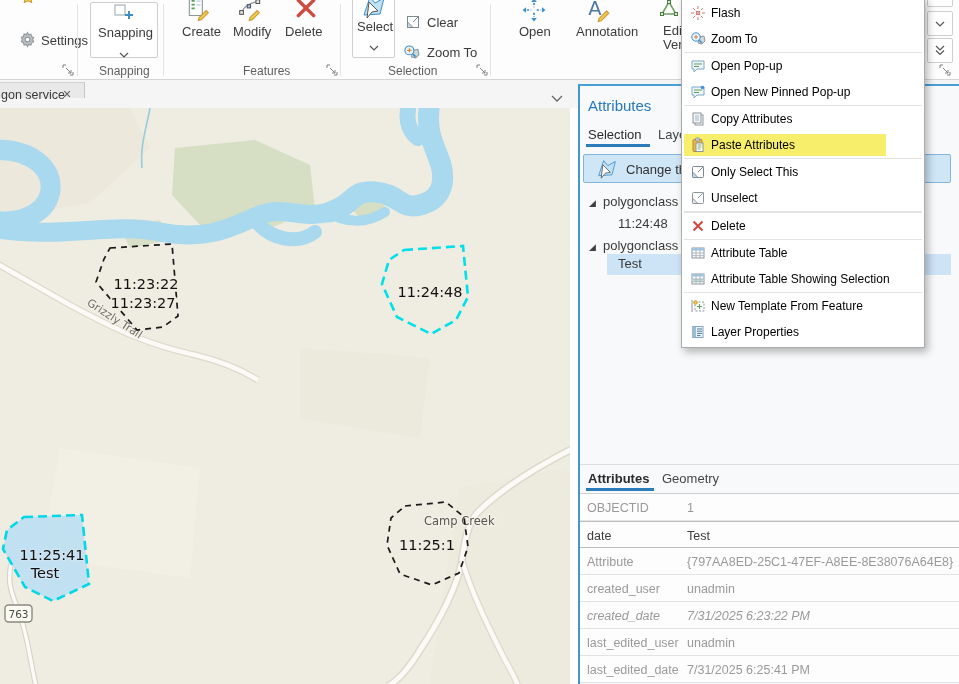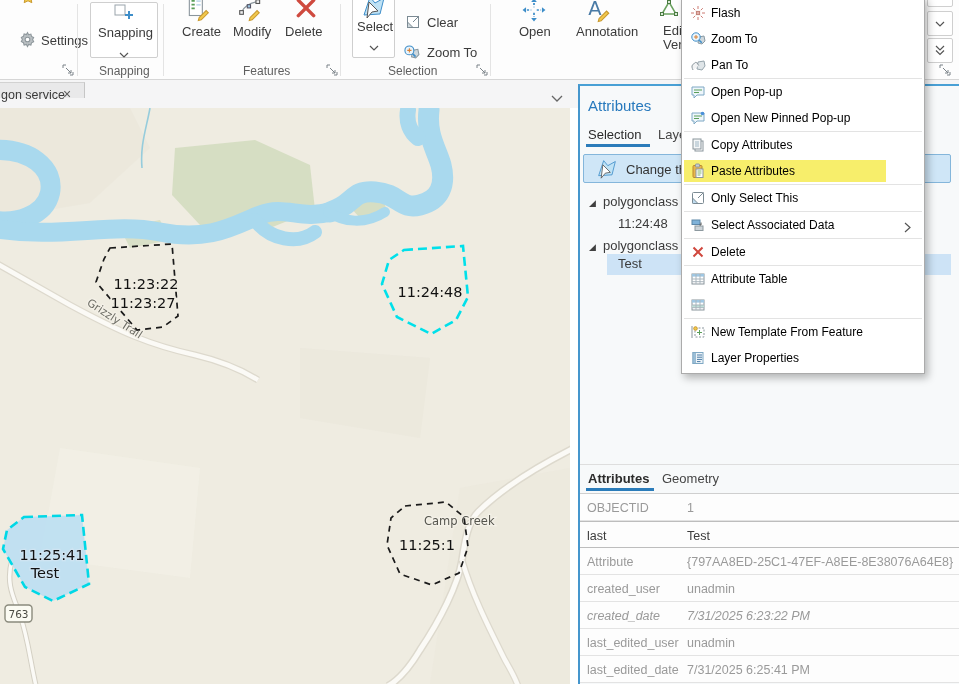--- a/index.html
+++ b/index.html
@@ -334,21 +334,21 @@
   <span class="ptab active" style="left:8px;top:385px;font-weight:bold">Attributes</span>
   <div class="ptab-underline" style="left:6px;top:402px;width:68px"></div>
   <span class="ptab" style="left:82px;top:385px">Geometry</span>
   <div class="dtabs-border"></div>
   <div id="detail-rows">
       <div class="drow ro" style="top: 408px;">
         <span class="f">OBJECTID</span>
         <span class="v">1</span>
       </div>
       <div class="drow rw" style="top: 435px;">
-        <span class="f">last</span>
+        <span class="f">date</span>
         <span class="v">Test</span>
       </div>
       <div class="drow ro" style="top: 462px;">
         <span class="f">Attribute</span>
         <span class="v">{797AA8ED-25C1-47EF-A8EE-8E38076A64E8}</span>
       </div>
       <div class="drow ro" style="top: 489px;">
         <span class="f">created_user</span>
         <span class="v">unadmin</span>
       </div>
@@ -381,29 +381,20 @@
       <span class="mi">
         <svg viewBox="0 0 16 16">
           <path d="M9 6l5-1 1 5-3 3-4-1z" fill="#cfd8dd" stroke="#8a9aa3"></path>
           <circle cx="6" cy="6" r="4.2" fill="#eaf4fb" stroke="#3e8ec9"></circle>
           <path d="M6 4v4M4 6h4" stroke="#d98032"></path>
           <path d="M9.2 9.2l2.6 2.6" stroke="#3e8ec9" stroke-width="1.6"></path>
         </svg>
       </span>
       <span class="ml">Zoom To</span>
     </div>
-    <div class="menu-item">
-      <span class="mi">
-        <svg viewBox="0 0 16 16">
-          <path d="M8 5l6-1 1 5-3 4-5-1z" fill="#dfe5e8" stroke="#97a5ad"></path>
-          <path d="M3 13c-1-2-1.5-4-.5-5l2-2c.8-.8 2-.8 2.5 0l1.8 2.6" fill="#f2f3f4" stroke="#8b969c"></path>
-        </svg>
-      </span>
-      <span class="ml">Pan To</span>
-    </div>
     <div class="msep"></div>
     <div class="menu-item">
       <span class="mi">
         <svg viewBox="0 0 16 16">
           <path d="M2 3h12v8H7l-3 3v-3H2z" fill="#eef6fb" stroke="#7fa8c4"></path>
           <path d="M4 6h8M4 8.5h5" stroke="#5a9e59"></path>
         </svg>
       </span>
       <span class="ml">Open Pop-up</span>
     </div>
@@ -444,34 +435,31 @@
     <div class="menu-item">
       <span class="mi">
         <svg viewBox="0 0 16 16">
           <rect x="2.5" y="2.5" width="11" height="11" rx="1" fill="#fff" stroke="#7b8a93"></rect>
           <path d="M2.5 8l5.5 5.5H3.5a1 1 0 0 1-1-1z" fill="#bfdcf0" stroke="#7b8a93"></path>
           <path d="M13.5 2.5L8 8" stroke="#7b8a93"></path>
         </svg>
       </span>
       <span class="ml">Only Select This</span>
     </div>
-    <div class="msep"></div>
-    <div class="menu-item">
-      <span class="mi">
-        <svg viewBox="0 0 16 16">
-          <rect x="2" y="3" width="8" height="4.5" fill="#7fb2d9" stroke="#5d87a8"></rect>
-          <rect x="5" y="9" width="8" height="4.5" fill="#cdd4d9" stroke="#8d999f"></rect>
-          <path d="M11 5.5v2.5h-1.5" fill="none" stroke="#555"></path>
-        </svg>
-      </span>
-      <span class="ml">Select Associated Data</span>
-      <span class="sub"><svg width="7" height="11" viewBox="0 0 7 11">
-          <path d="M1 1l5 4.5L1 10" fill="none" stroke="#555" stroke-width="1.2"></path>
-        </svg></span>
-    </div>
+    <div class="menu-item">
+      <span class="mi">
+        <svg viewBox="0 0 16 16">
+          <rect x="2.5" y="2.5" width="11" height="11" rx="1" fill="#fff" stroke="#8b969c"></rect>
+          <path d="M2.5 8l5.5 5.5H3.5a1 1 0 0 1-1-1z" fill="#e2e7ea" stroke="#8b969c"></path>
+          <path d="M13.5 2.5L8 8" stroke="#8b969c"></path>
+        </svg>
+      </span>
+      <span class="ml">Unselect</span>
+    </div>
+    <div class="msep"></div>
     <div class="msep"></div>
     <div class="menu-item">
       <span class="mi">
         <svg viewBox="0 0 16 16">
           <path d="M3.5 3.5l9 9M12.5 3.5l-9 9" stroke="#d0473d" stroke-width="2"></path>
         </svg>
       </span>
       <span class="ml">Delete</span>
     </div>
     <div class="msep"></div>
@@ -487,20 +475,21 @@
     </div>
     <div class="menu-item">
       <span class="mi">
         <svg viewBox="0 0 16 16">
           <rect x="2" y="3" width="12" height="10" fill="#fff" stroke="#8a959c"></rect>
           <rect x="2" y="3" width="12" height="2.6" fill="#9fc7e3"></rect>
           <rect x="2" y="8" width="12" height="2.7" fill="#bfe0d8"></rect>
           <path d="M2 8h12M2 10.7h12M6 3v10M10 3v10" stroke="#aab6bd"></path>
         </svg>
       </span>
+      <span class="ml">Attribute Table Showing Selection</span>
     </div>
     <div class="msep"></div>
     <div class="menu-item">
       <span class="mi">
         <svg viewBox="0 0 16 16">
           <path d="M2 2v12" stroke="#8a959c"></path>
           <rect x="5" y="4" width="9" height="9" fill="#fff" stroke="#8a959c" stroke-dasharray="2 1.5"></rect>
           <path d="M7 8.5h5M9.5 6v5" stroke="#5a9e59"></path>
           <circle cx="5.5" cy="4.5" r="1.8" fill="#f2c94c" stroke="#c9992f"></circle>
         </svg>

